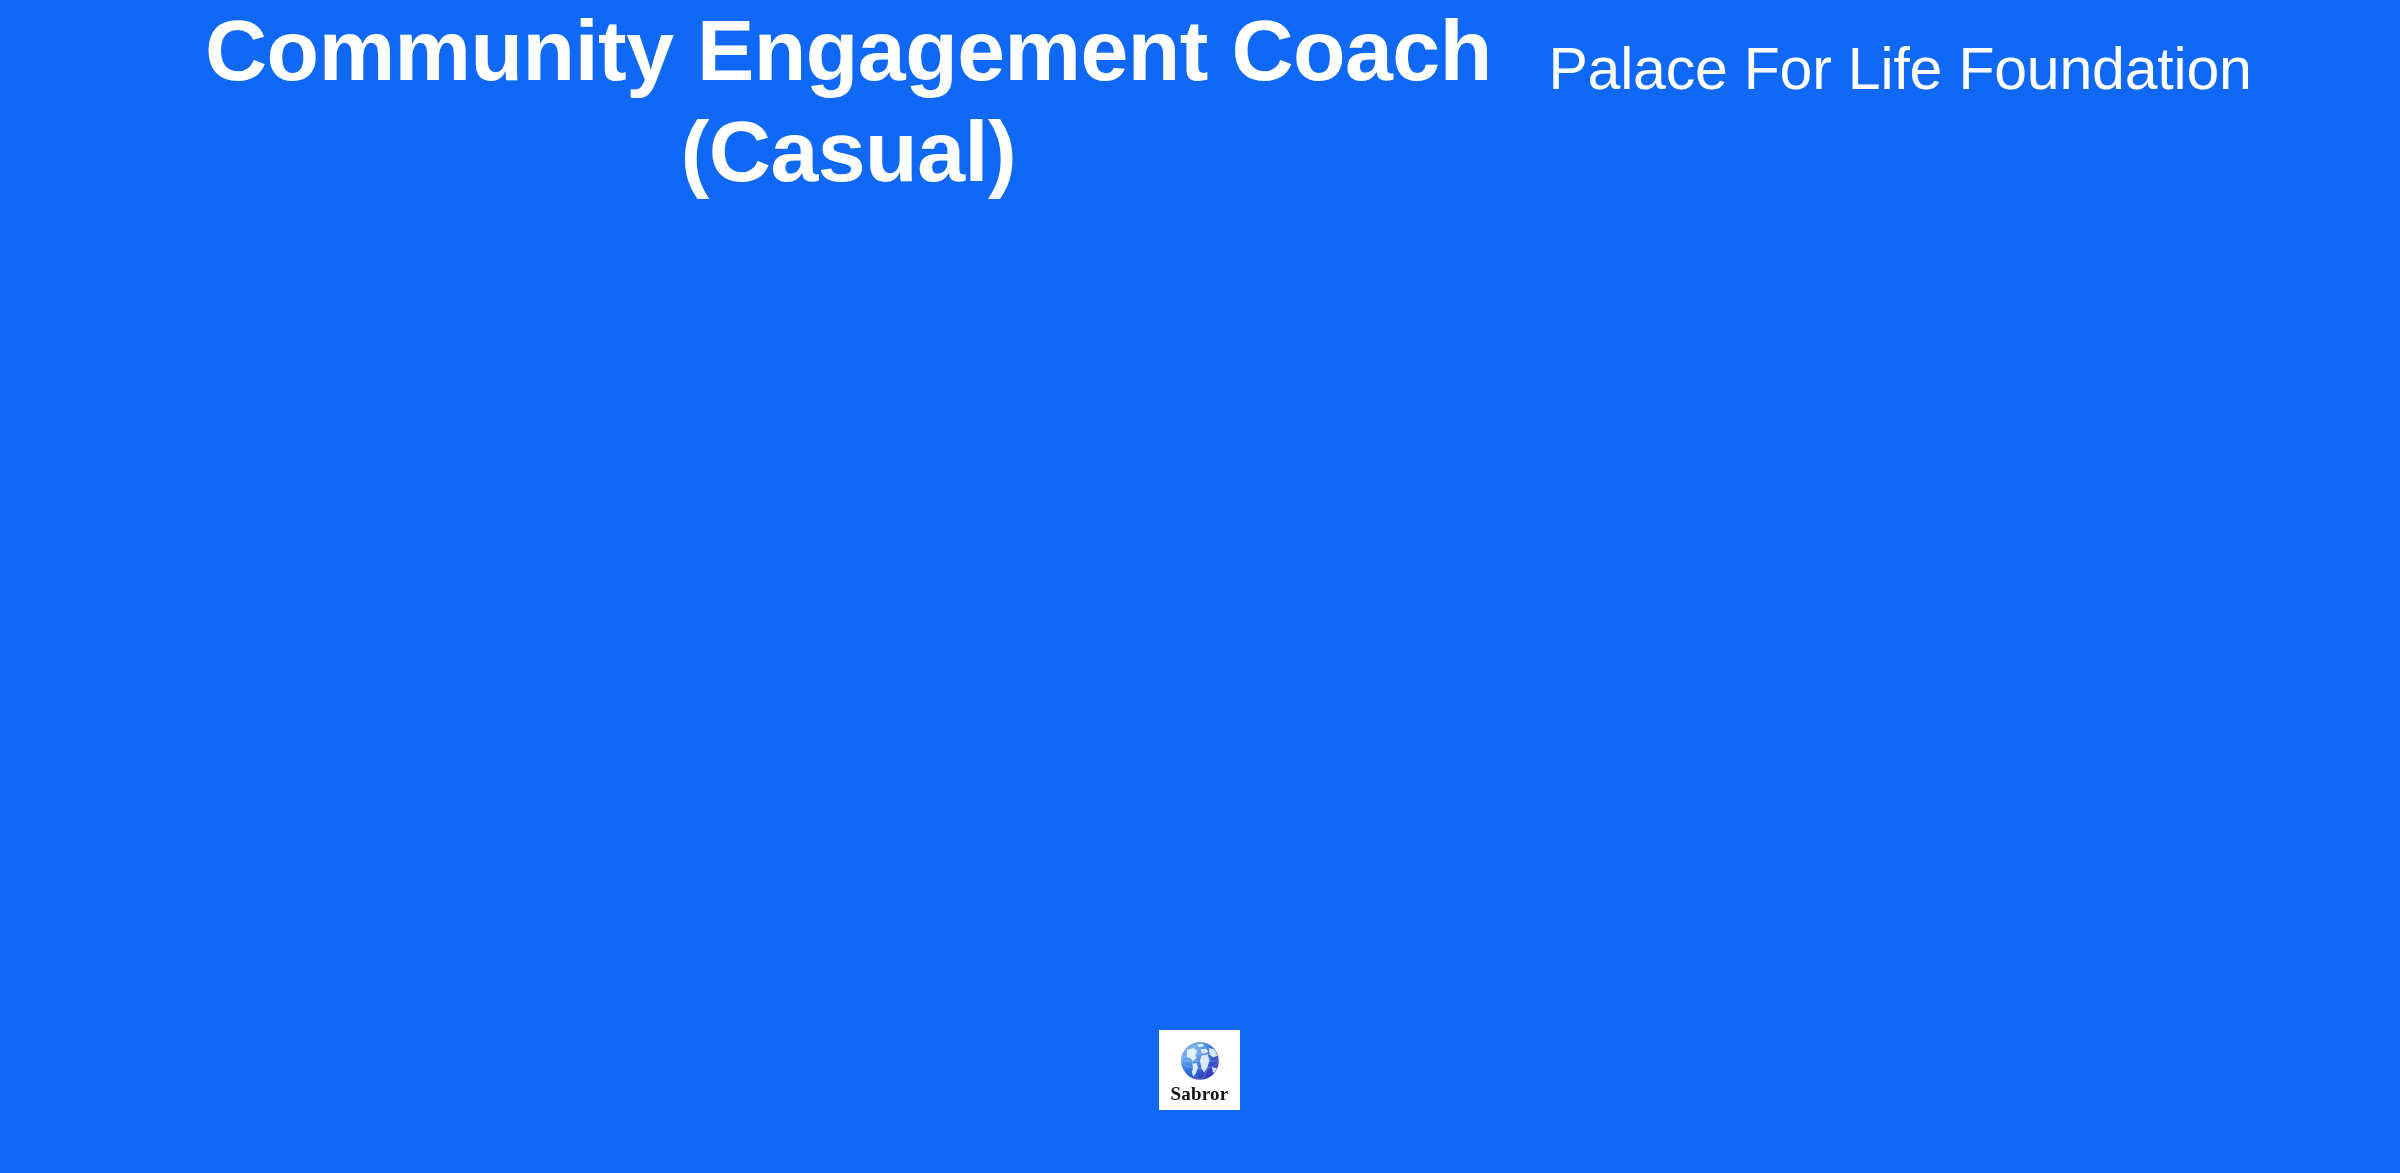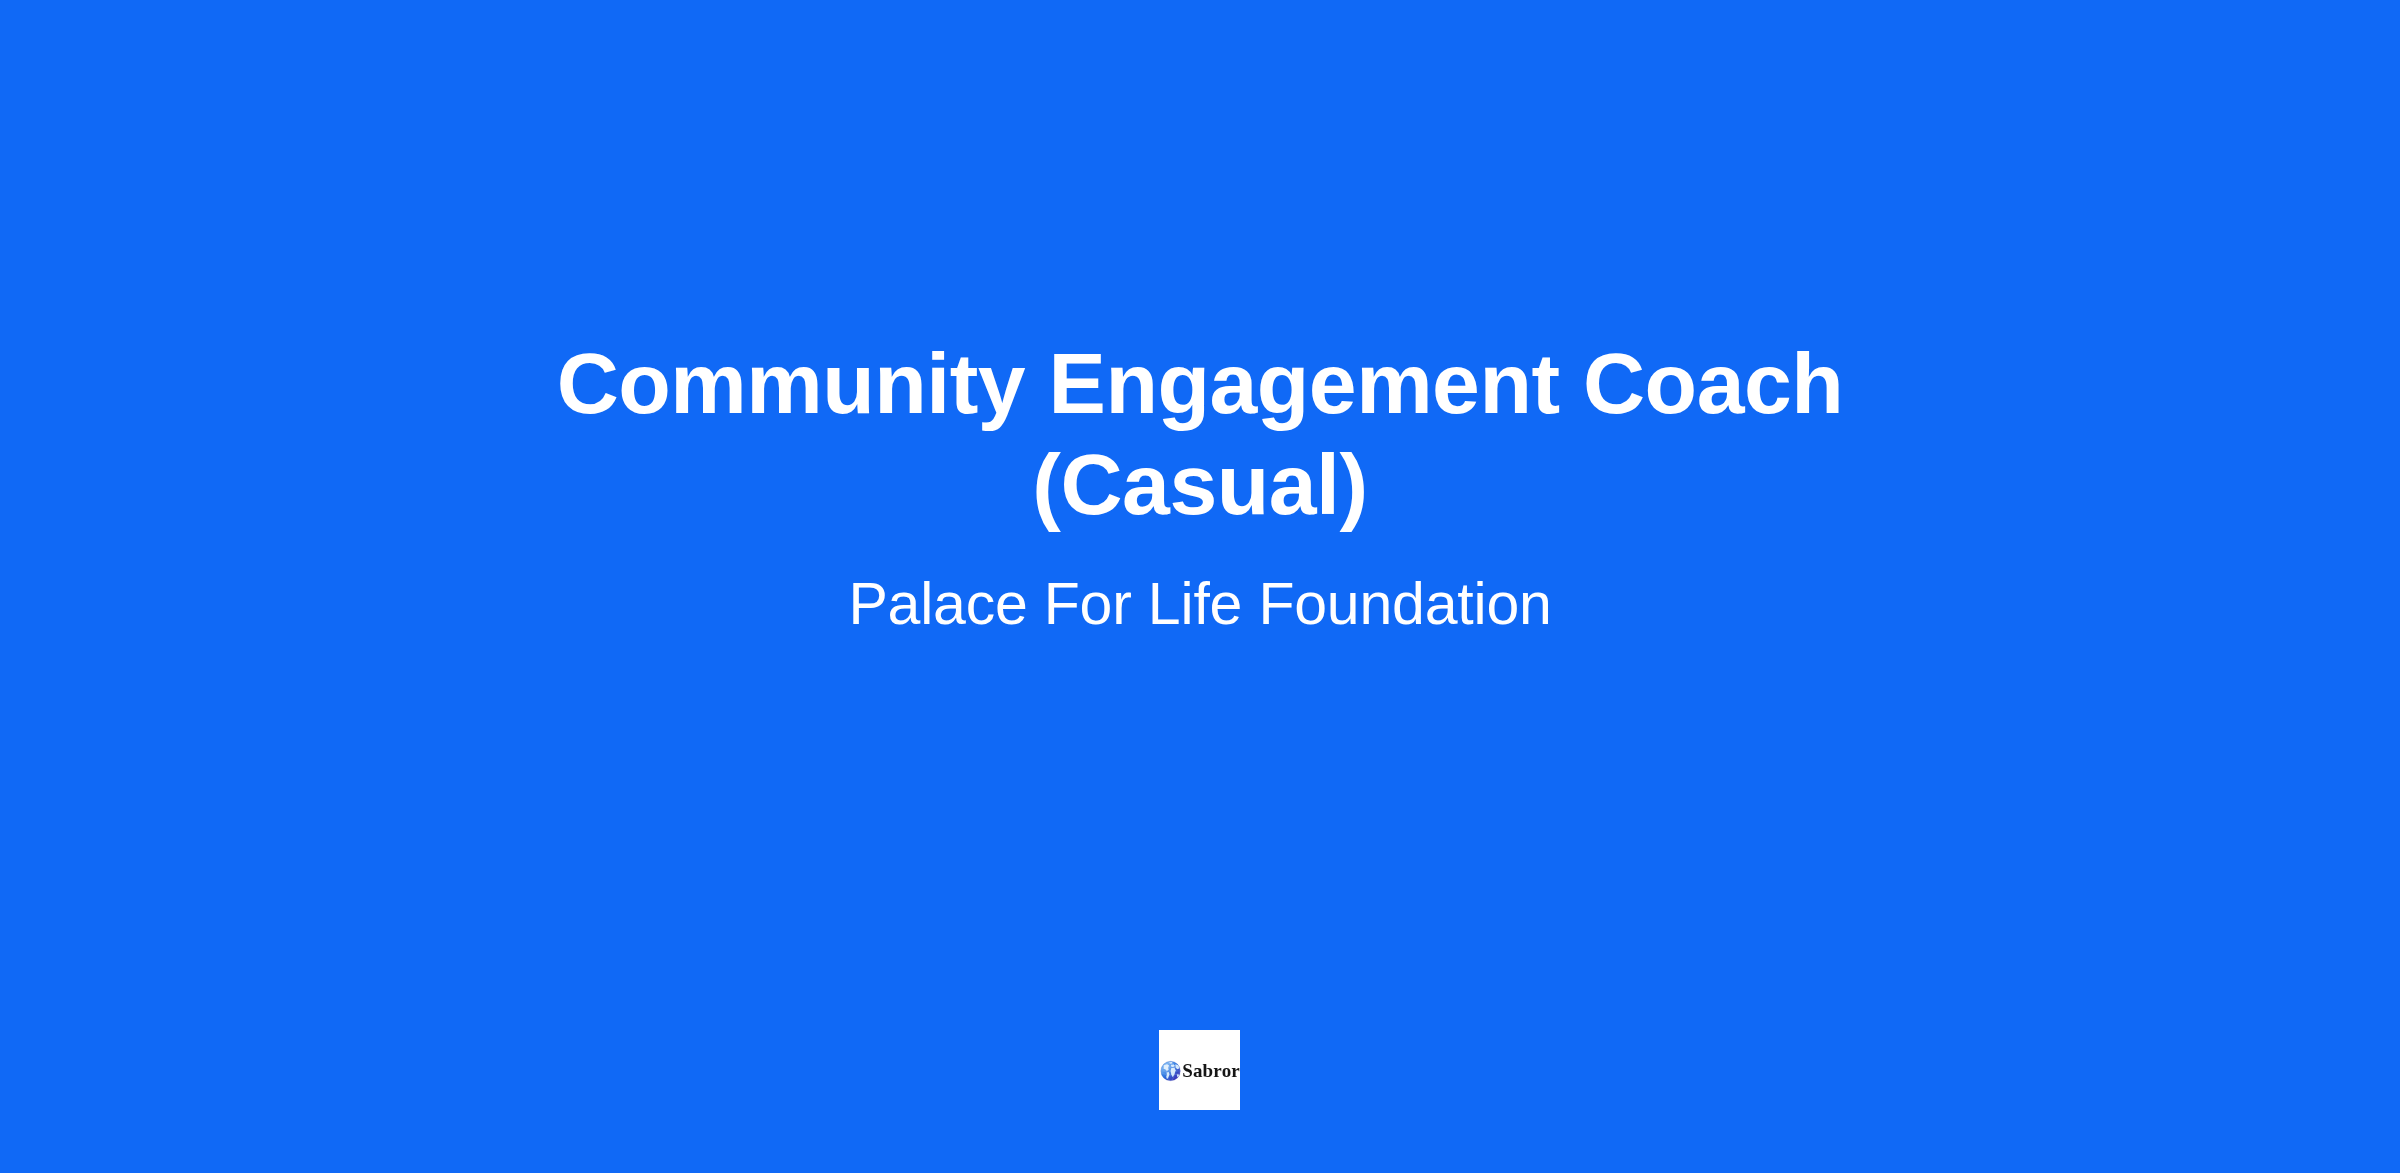--- a/index.html
+++ b/index.html
@@ -27,22 +27,22 @@
   }
 
   
   .hero-text {
     position: absolute;
     top: 0;
     left: 0;
     width: 2400px;
     height: 1173px;
     display: flex;
-    flex-direction: column;
-    align-items: center;
+    flex-direction: row;
+    align-items: flex-start;
     justify-content: center;
     padding-bottom: 200px;
   }
 
   .hero-title {
     font-size: 86px;
     font-weight: 700;
     line-height: 1.17;
     color: #FFFFFF;
     text-align: center;
@@ -64,21 +64,21 @@
 
   
   .logo-wrap {
     position: absolute;
     left: 1159px;
     top: 1030px;
     width: 81px;
     height: 80px;
     background: #FFFFFF;
     display: flex;
-    flex-direction: row;
+    flex-direction: column;
     align-items: center;
     justify-content: center;
     overflow: hidden;
   }
 
   .logo-globe {
     width: 44px;
     height: 44px;
     display: block;
     margin-top: 2px;

